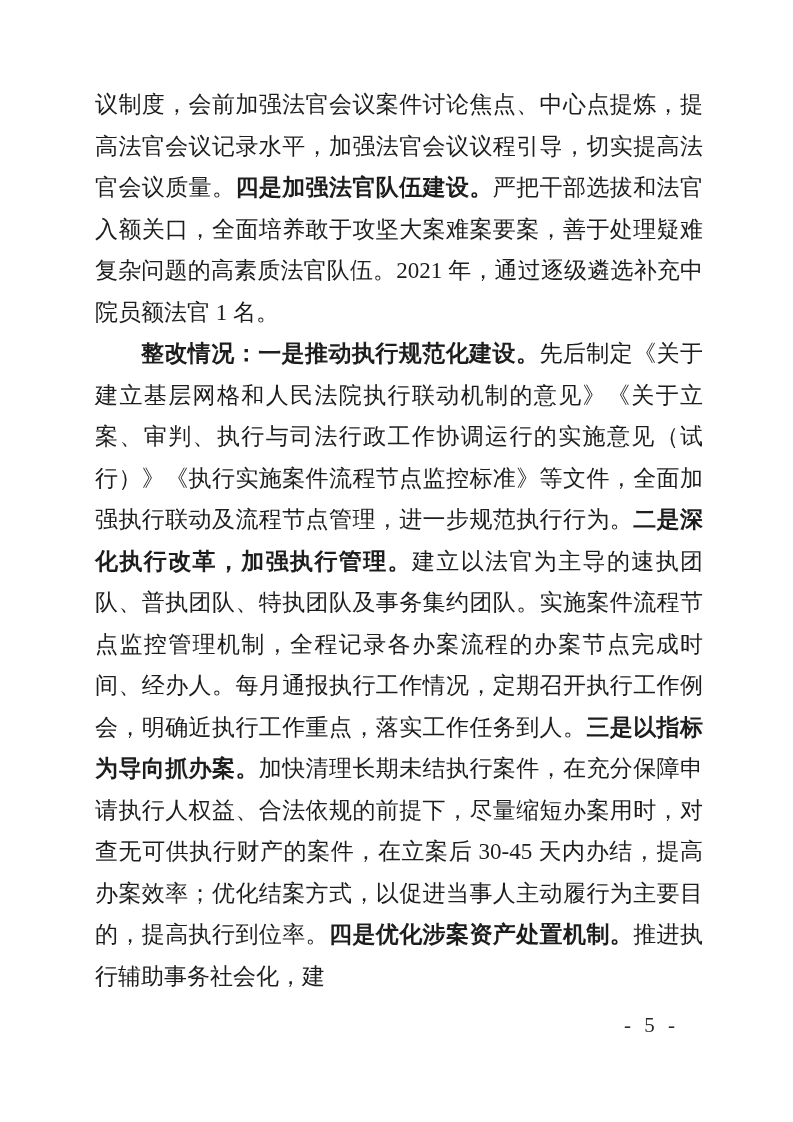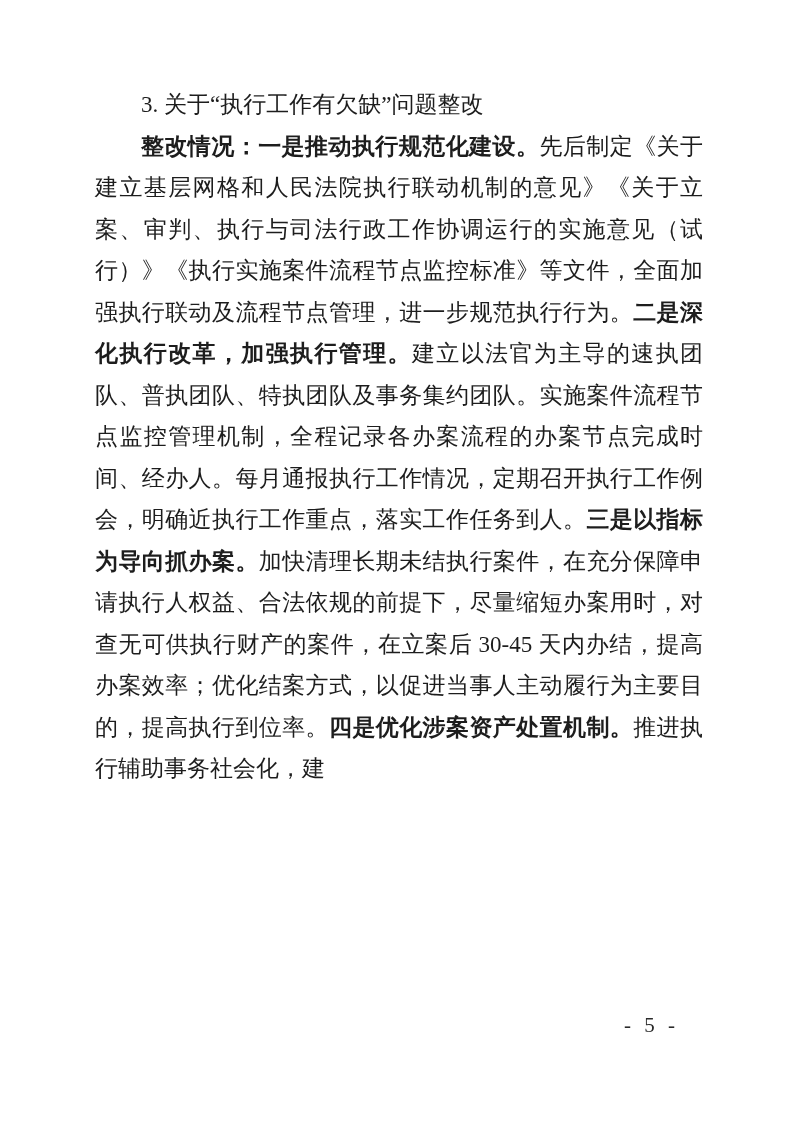--- a/index.html
+++ b/index.html
@@ -42,17 +42,17 @@
     font-size: 21px;
     letter-spacing: 4px;
     color: #2a2a2a;
   }
 </style>
 </head>
 <body>
 
 <div class="page">
   <div class="content" id="document-body">
-      <p class="para indent"><span class="run">3. 关于“执行工作有欠缺”问题整改</span></p>
+      <p class="para"><span class="run">议制度，会前加强法官会议案件讨论焦点、中心点提炼，提高法官会议记录水平，加强法官会议议程引导，切实提高法官会议质量。</span><span class="run bold">四是加强法官队伍建设。</span><span class="run">严把干部选拔和法官入额关口，全面培养敢于攻坚大案难案要案，善于处理疑难复杂问题的高素质法官队伍。2021 年，通过逐级遴选补充中院员额法官 1 名。</span></p>
       <p class="para indent"><span class="run bold">整改情况：一是推动执行规范化建设。</span><span class="run">先后制定《关于建立基层网格和人民法院执行联动机制的意见》《关于立案、审判、执行与司法行政工作协调运行的实施意见（试行）》《执行实施案件流程节点监控标准》等文件，全面加强执行联动及流程节点管理，进一步规范执行行为。</span><span class="run bold">二是深化执行改革，加强执行管理。</span><span class="run">建立以法官为主导的速执团队、普执团队、特执团队及事务集约团队。实施案件流程节点监控管理机制，全程记录各办案流程的办案节点完成时间、经办人。每月通报执行工作情况，定期召开执行工作例会，明确近执行工作重点，落实工作任务到人。</span><span class="run bold">三是以指标为导向抓办案。</span><span class="run">加快清理长期未结执行案件，在充分保障申请执行人权益、合法依规的前提下，尽量缩短办案用时，对查无可供执行财产的案件，在立案后 30-45 天内办结，提高办案效率；优化结案方式，以促进当事人主动履行为主要目的，提高执行到位率。</span><span class="run bold">四是优化涉案资产处置机制。</span><span class="run">推进执行辅助事务社会化，建</span></p>
     </div>
   <div class="page-number">- 5 -</div>
 </div>
 
 </body></html>

